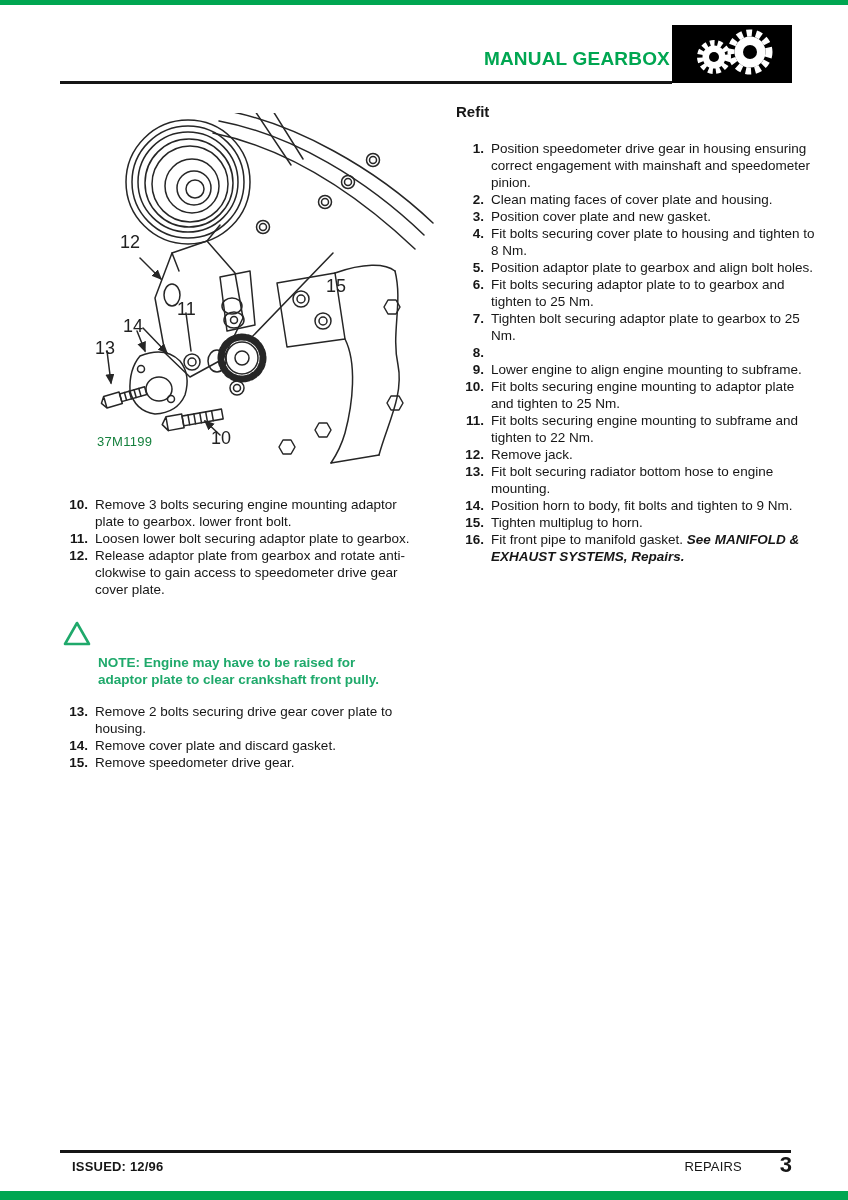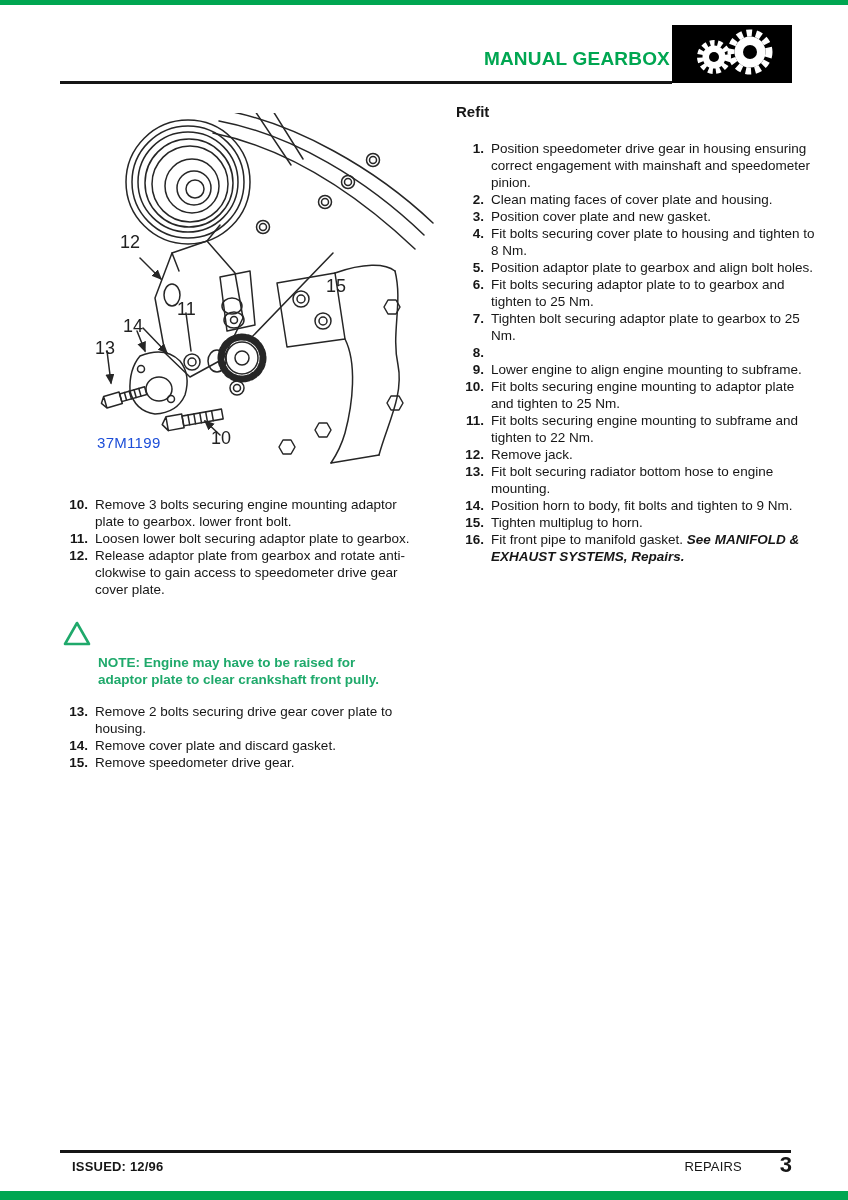--- a/index.html
+++ b/index.html
@@ -30,21 +30,21 @@
   
   .figure{position:absolute;left:95px;top:113px;width:340px;height:352px;}
   .figure svg{position:absolute;left:0;top:0;}
   .callout{
     position:absolute;font-size:18px;color:#222;line-height:1;
     font-family:"Liberation Sans",sans-serif;
   }
   .co-12{left:120px;top:233px;} .co-15{left:326px;top:241px;margin-top:36px;}
   .co-11{left:177px;top:300px;} .co-14{left:123px;top:317px;}
   .co-13{left:95px;top:339px;}  .co-10{left:211px;top:429px;}
-  .fig-code{position:absolute;left:97px;top:434px;font-size:15px;color:#1d4ed8;letter-spacing:.3px;text-align:right;}
+  .fig-code{position:absolute;left:97px;top:434px;font-size:13px;color:#15803d;letter-spacing:.3px;text-align:right;}
 
   
   .col-left{position:absolute;left:58px;top:496px;width:356px;}
   .col-right{position:absolute;left:454px;top:103px;width:362px;}
   .step{display:flex;font-size:13.5px;line-height:17px;}
   .step .num{flex:0 0 30px;width:30px;text-align:right;padding-right:7px;font-weight:bold;}
   .step .txt{flex:1;}
   .see-ref{font-weight:bold;font-style:italic;}
   .refit-heading{font-weight:bold;font-size:15px;margin:0 0 20px 2px;line-height:17px;}
 

